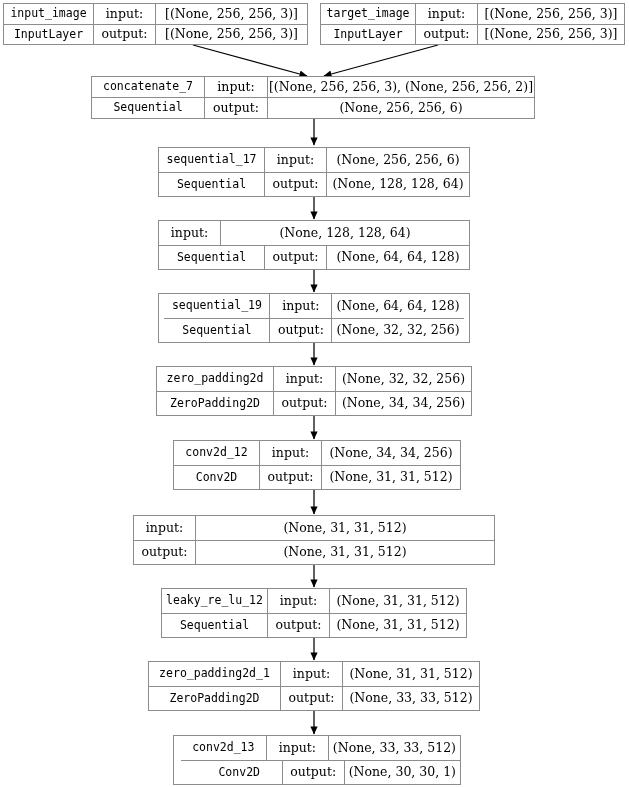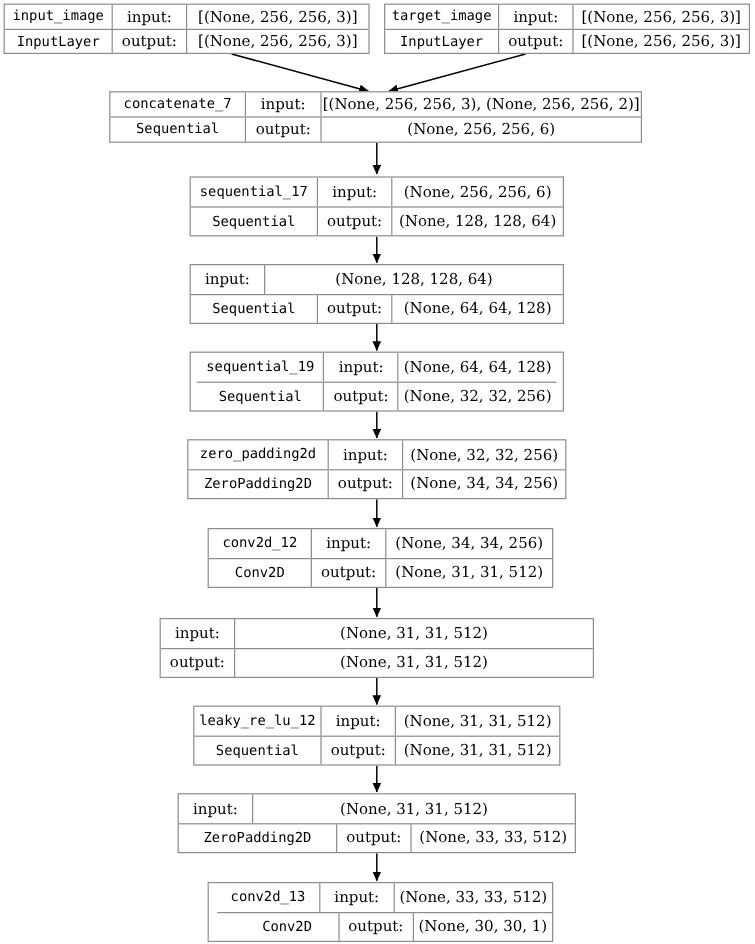--- a/index.html
+++ b/index.html
@@ -219,20 +219,21 @@
     </div>
     <div class="row">
       <div class="cell c-name mono" style="width:106px;">Sequential</div>
       <div class="cell c-io" style="width:62px;">output:</div>
       <div class="cell c-shape" style="flex:1;">(None, 31, 31, 512)</div>
     </div>
   </div>
 
   <div class="node" style="left:148px; top:661px; width:332px; height:50px;">
     <div class="row top">
+      <div class="cell c-name mono" style="width:132px;">zero_padding2d_1</div>
       <div class="cell c-io" style="width:62px;">input:</div>
       <div class="cell c-shape" style="flex:1;">(None, 31, 31, 512)</div>
     </div>
     <div class="row">
       <div class="cell c-name mono" style="width:132px;">ZeroPadding2D</div>
       <div class="cell c-io" style="width:62px;">output:</div>
       <div class="cell c-shape" style="flex:1;">(None, 33, 33, 512)</div>
     </div>
   </div>
 

